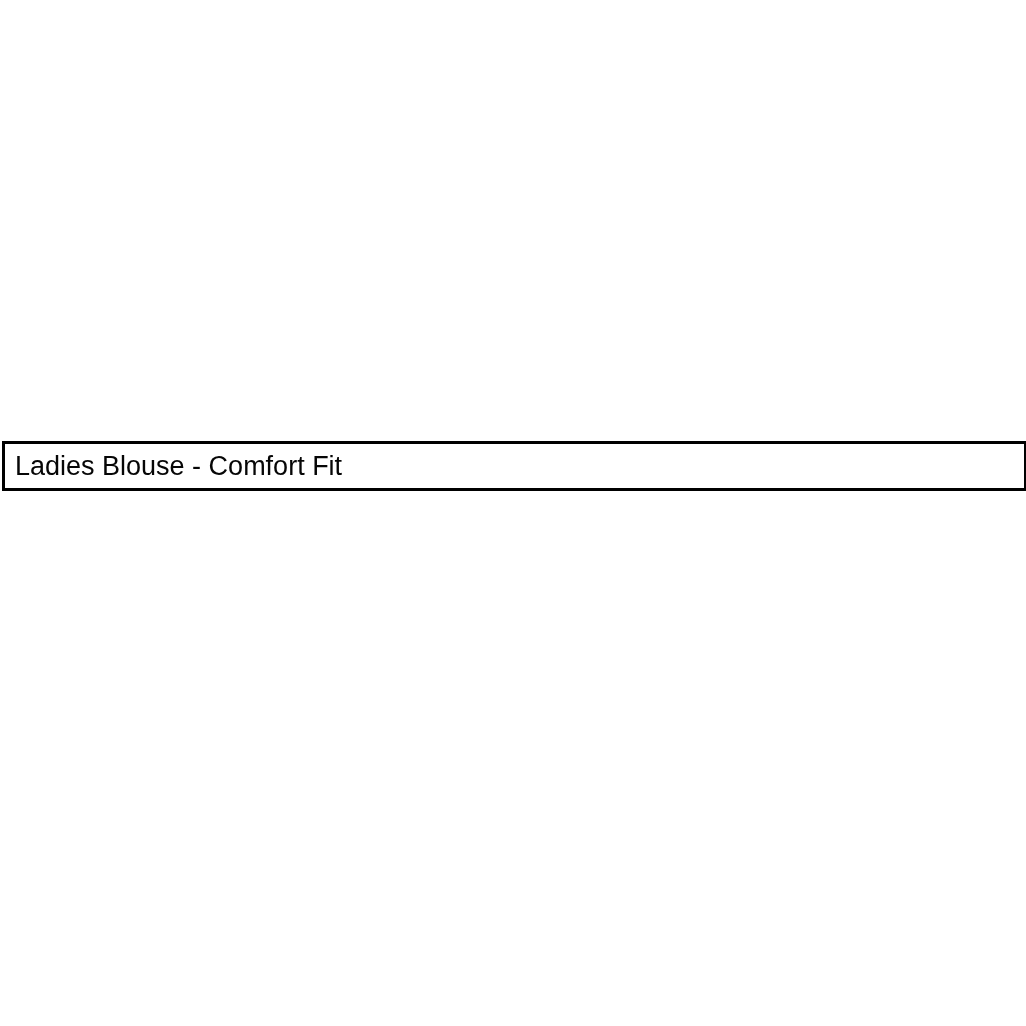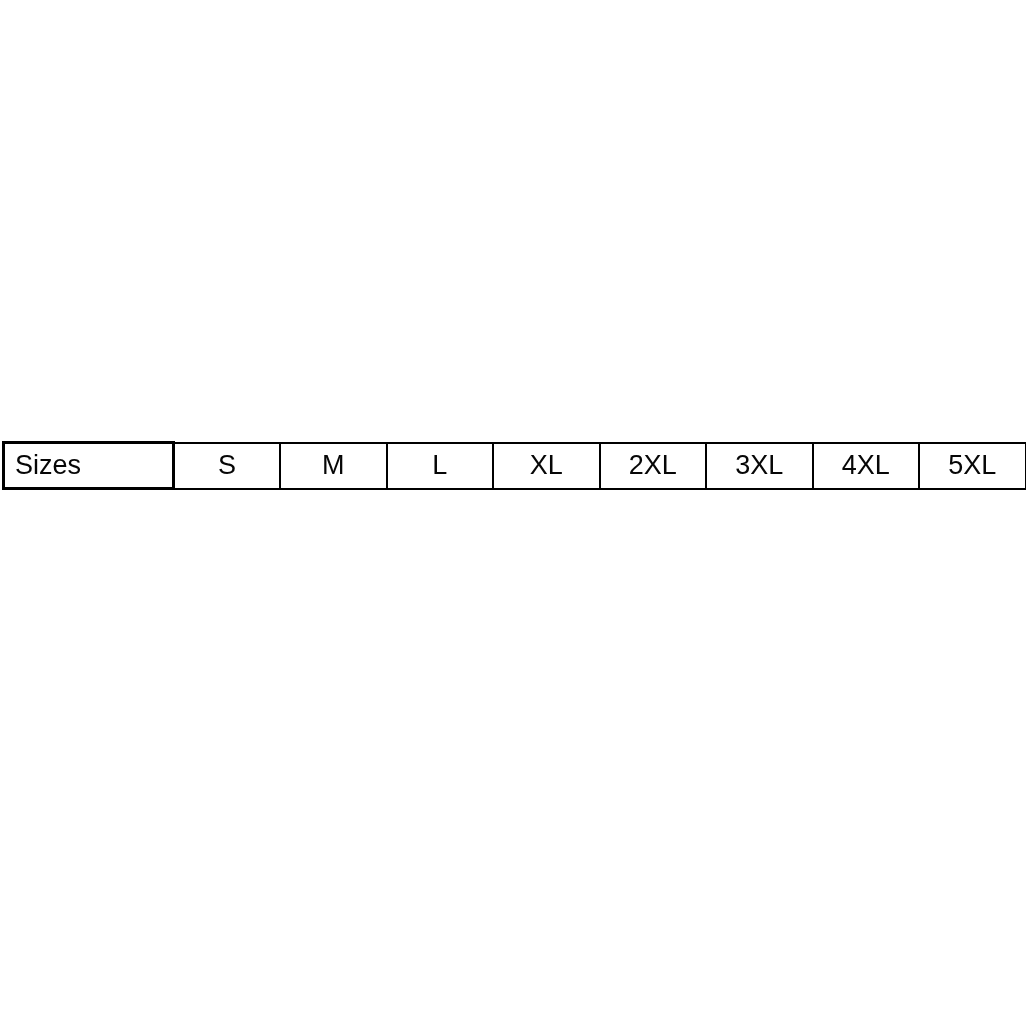--- a/index.html
+++ b/index.html
@@ -62,26 +62,18 @@
       <col style="width:106.5px">
         <col style="width:106.5px">
         <col style="width:106.5px">
         <col style="width:106.5px">
       <col style="width:106.5px">
         <col style="width:106.5px">
         <col style="width:106.5px">
         <col style="width:106.5px">
     </colgroup>
     <tbody>
-    <tr>
-      <td class="label-cell outer">Sizes</td>
-      <td class="value-cell">S</td>
-      <td class="value-cell">M</td>
-      <td class="value-cell">L</td>
-      <td class="value-cell">XL</td>
-      <td class="value-cell">2XL</td>
-      <td class="value-cell">3XL</td>
-      <td class="value-cell">4XL</td>
-      <td class="value-cell outer-right">5XL</td>
+        <tr>
+      <td colspan="9" class="title-cell outer">Ladies Blouse - Comfort Fit</td>
     </tr>
   </tbody>
     </table>
 </div>
 
 </body></html>

